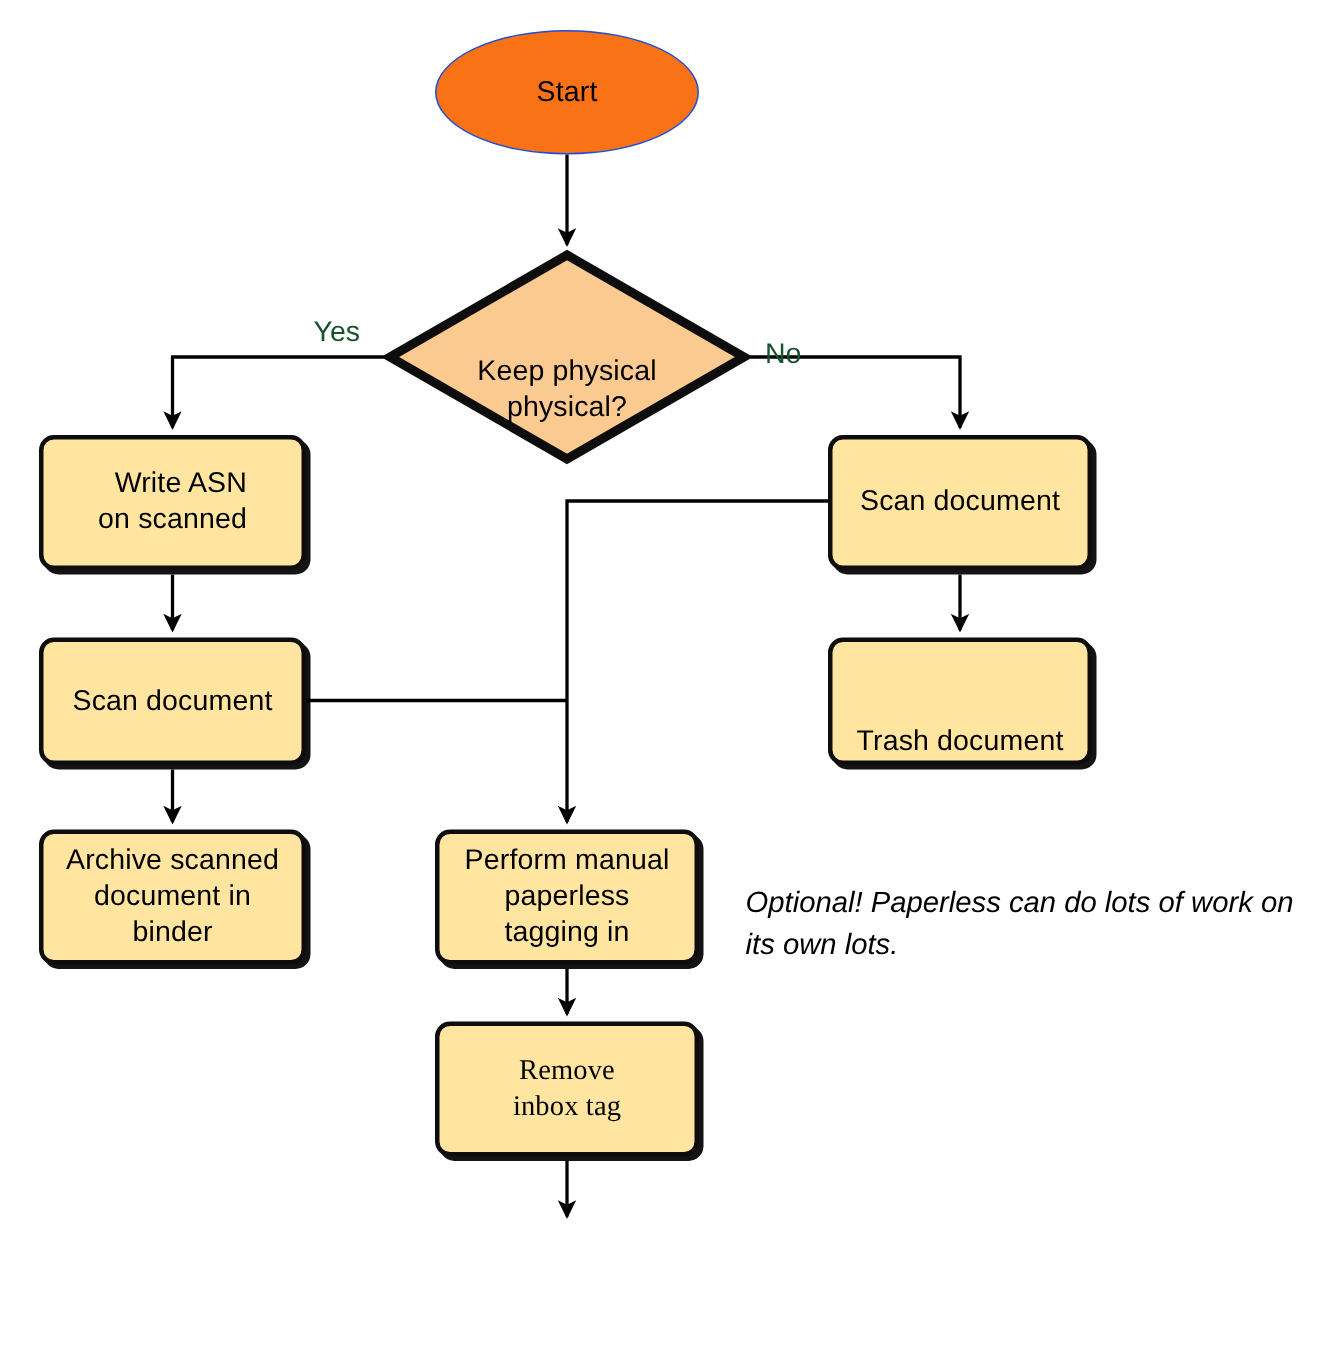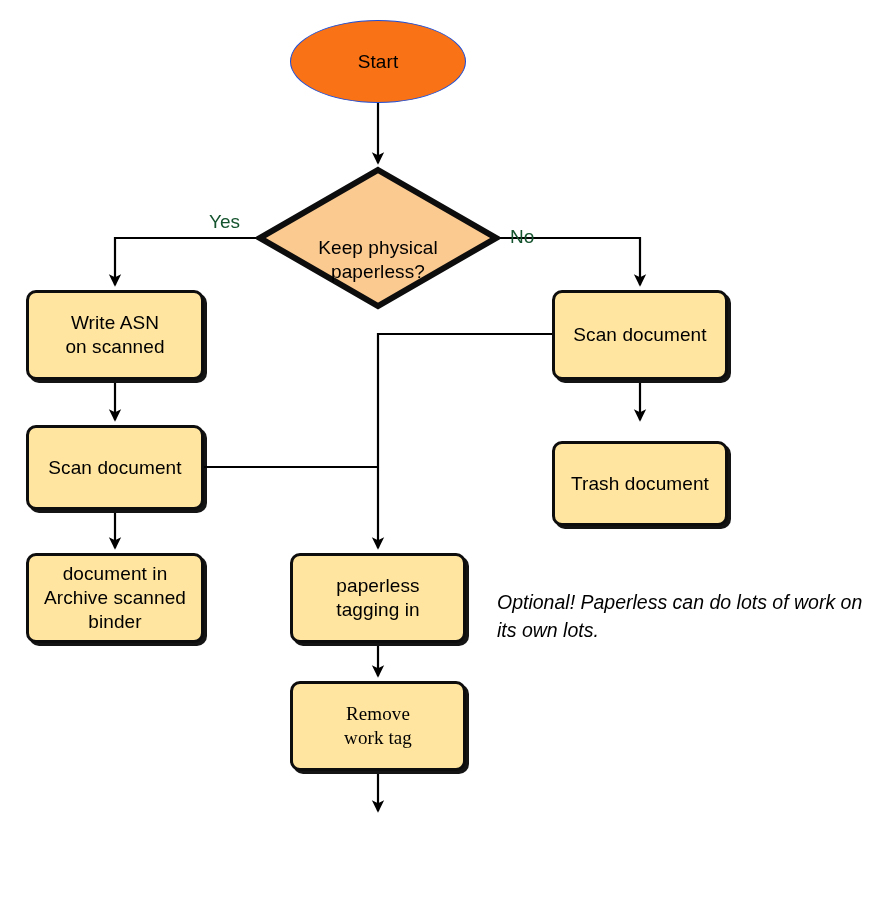--- a/index.html
+++ b/index.html
@@ -119,65 +119,66 @@
   <div class="node node-terminator" style="left:290px; top:20px; width:176px; height:83px;">
     <span>Start</span>
   </div>
 
   <div class="node node-decision" style="left:256px; top:166px; width:244px; height:144px;">
     <svg class="diamond-svg" viewBox="0 0 244 144" preserveAspectRatio="none" xmlns="http://www.w3.org/2000/svg">
       <polygon points="122,4 240,72 122,140 4,72" fill="#fbca91" stroke="#0d0d0d" stroke-width="6" stroke-linejoin="miter"></polygon>
     </svg>
     <div class="decision-label">
       <div>Keep physical</div>
-      <div>paperless?</div>
+      <div>physical?</div>
     </div>
   </div>
 
   <div class="edge-label" style="left:209px; top:211px;">Yes</div>
   <div class="edge-label" style="left:510px; top:226px;">No</div>
 
-  <div class="node node-process" style="left:26px; top:290px; width:178px; height:90px;">
+  <div class="node node-process" style="left:26px; top:290px; width:178px; height:90px;text-align:right;">
     <div>
       <div>Write ASN</div>
       <div>on scanned</div>
     </div>
   </div>
 
   <div class="node node-process" style="left:26px; top:425px; width:178px; height:85px;">
     <span>Scan document</span>
   </div>
 
   <div class="node node-process" style="left:26px; top:553px; width:178px; height:90px;">
     <div>
+      <div>Archive scanned</div>
       <div>document in</div>
-      <div>Archive scanned</div>
       <div>binder</div>
     </div>
   </div>
 
   <div class="node node-process" style="left:552px; top:290px; width:176px; height:90px;">
     <span>Scan document</span>
   </div>
 
-  <div class="node node-process" style="left:552px; top:441px; width:176px; height:85px;">
+  <div class="node node-process" style="left:552px; top:425px; width:176px; height:85px;align-items:flex-end;">
     <span>Trash document</span>
   </div>
 
   <div class="node node-process" style="left:290px; top:553px; width:176px; height:90px;">
     <div>
+      <div>Perform manual</div>
       <div>paperless</div>
       <div>tagging in</div>
     </div>
   </div>
 
   <div class="node node-process" style="left:290px; top:681px; width:176px; height:90px;font-family:Liberation Serif, serif;">
     <div>
       <div>Remove</div>
-      <div>work tag</div>
+      <div>inbox tag</div>
     </div>
   </div>
 
 
   <div class="annotation" style="left:483px; top:589px; width:400px;margin-left:14px;">
     <div>Optional! Paperless can do lots of work on</div>
     <div>its own lots.</div>
   </div>
 
 </div>

